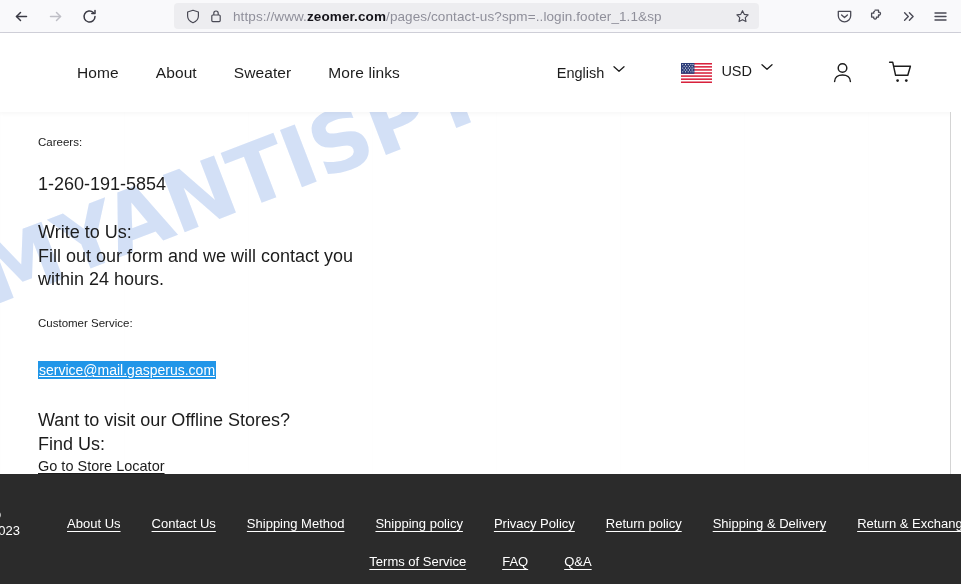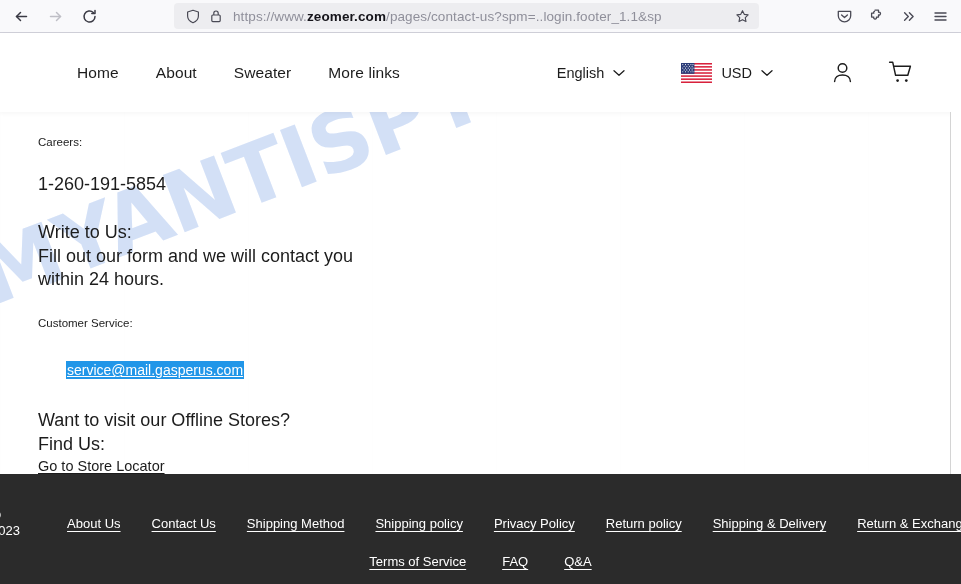--- a/index.html
+++ b/index.html
@@ -106,21 +106,20 @@
     cursor: pointer;
     letter-spacing: 0.1px;
   }
   .nav-right {
     margin-left: auto;
     display: flex;
     align-items: center;
   }
   .lang-select, .curr-select {
     display: flex;
-    align-items: center;
     gap: 9px;
     cursor: pointer;
     font-size: 14.5px;
     color: #1c1c1c;
   }
   .lang-select { margin-right: 56px; }
   .curr-select { margin-right: 52px; }
   .flag {
     width: 31px; height: 20px;
     display: block;
@@ -163,21 +162,20 @@
   .email-sel {
     display: inline-block;
     background: #2196e8;
     color: #ffffff;
     font-size: 14px;
     line-height: 17px;
     padding: 1px 1px 0 1px;
     text-decoration: underline;
     text-underline-offset: 1px;
     cursor: pointer;
-    margin-left: 28px;
   }
   .store-link {
     font-size: 14.5px;
     color: #1c1c1c;
     text-decoration: underline;
     text-underline-offset: 2px;
     cursor: pointer;
   }
 
   

